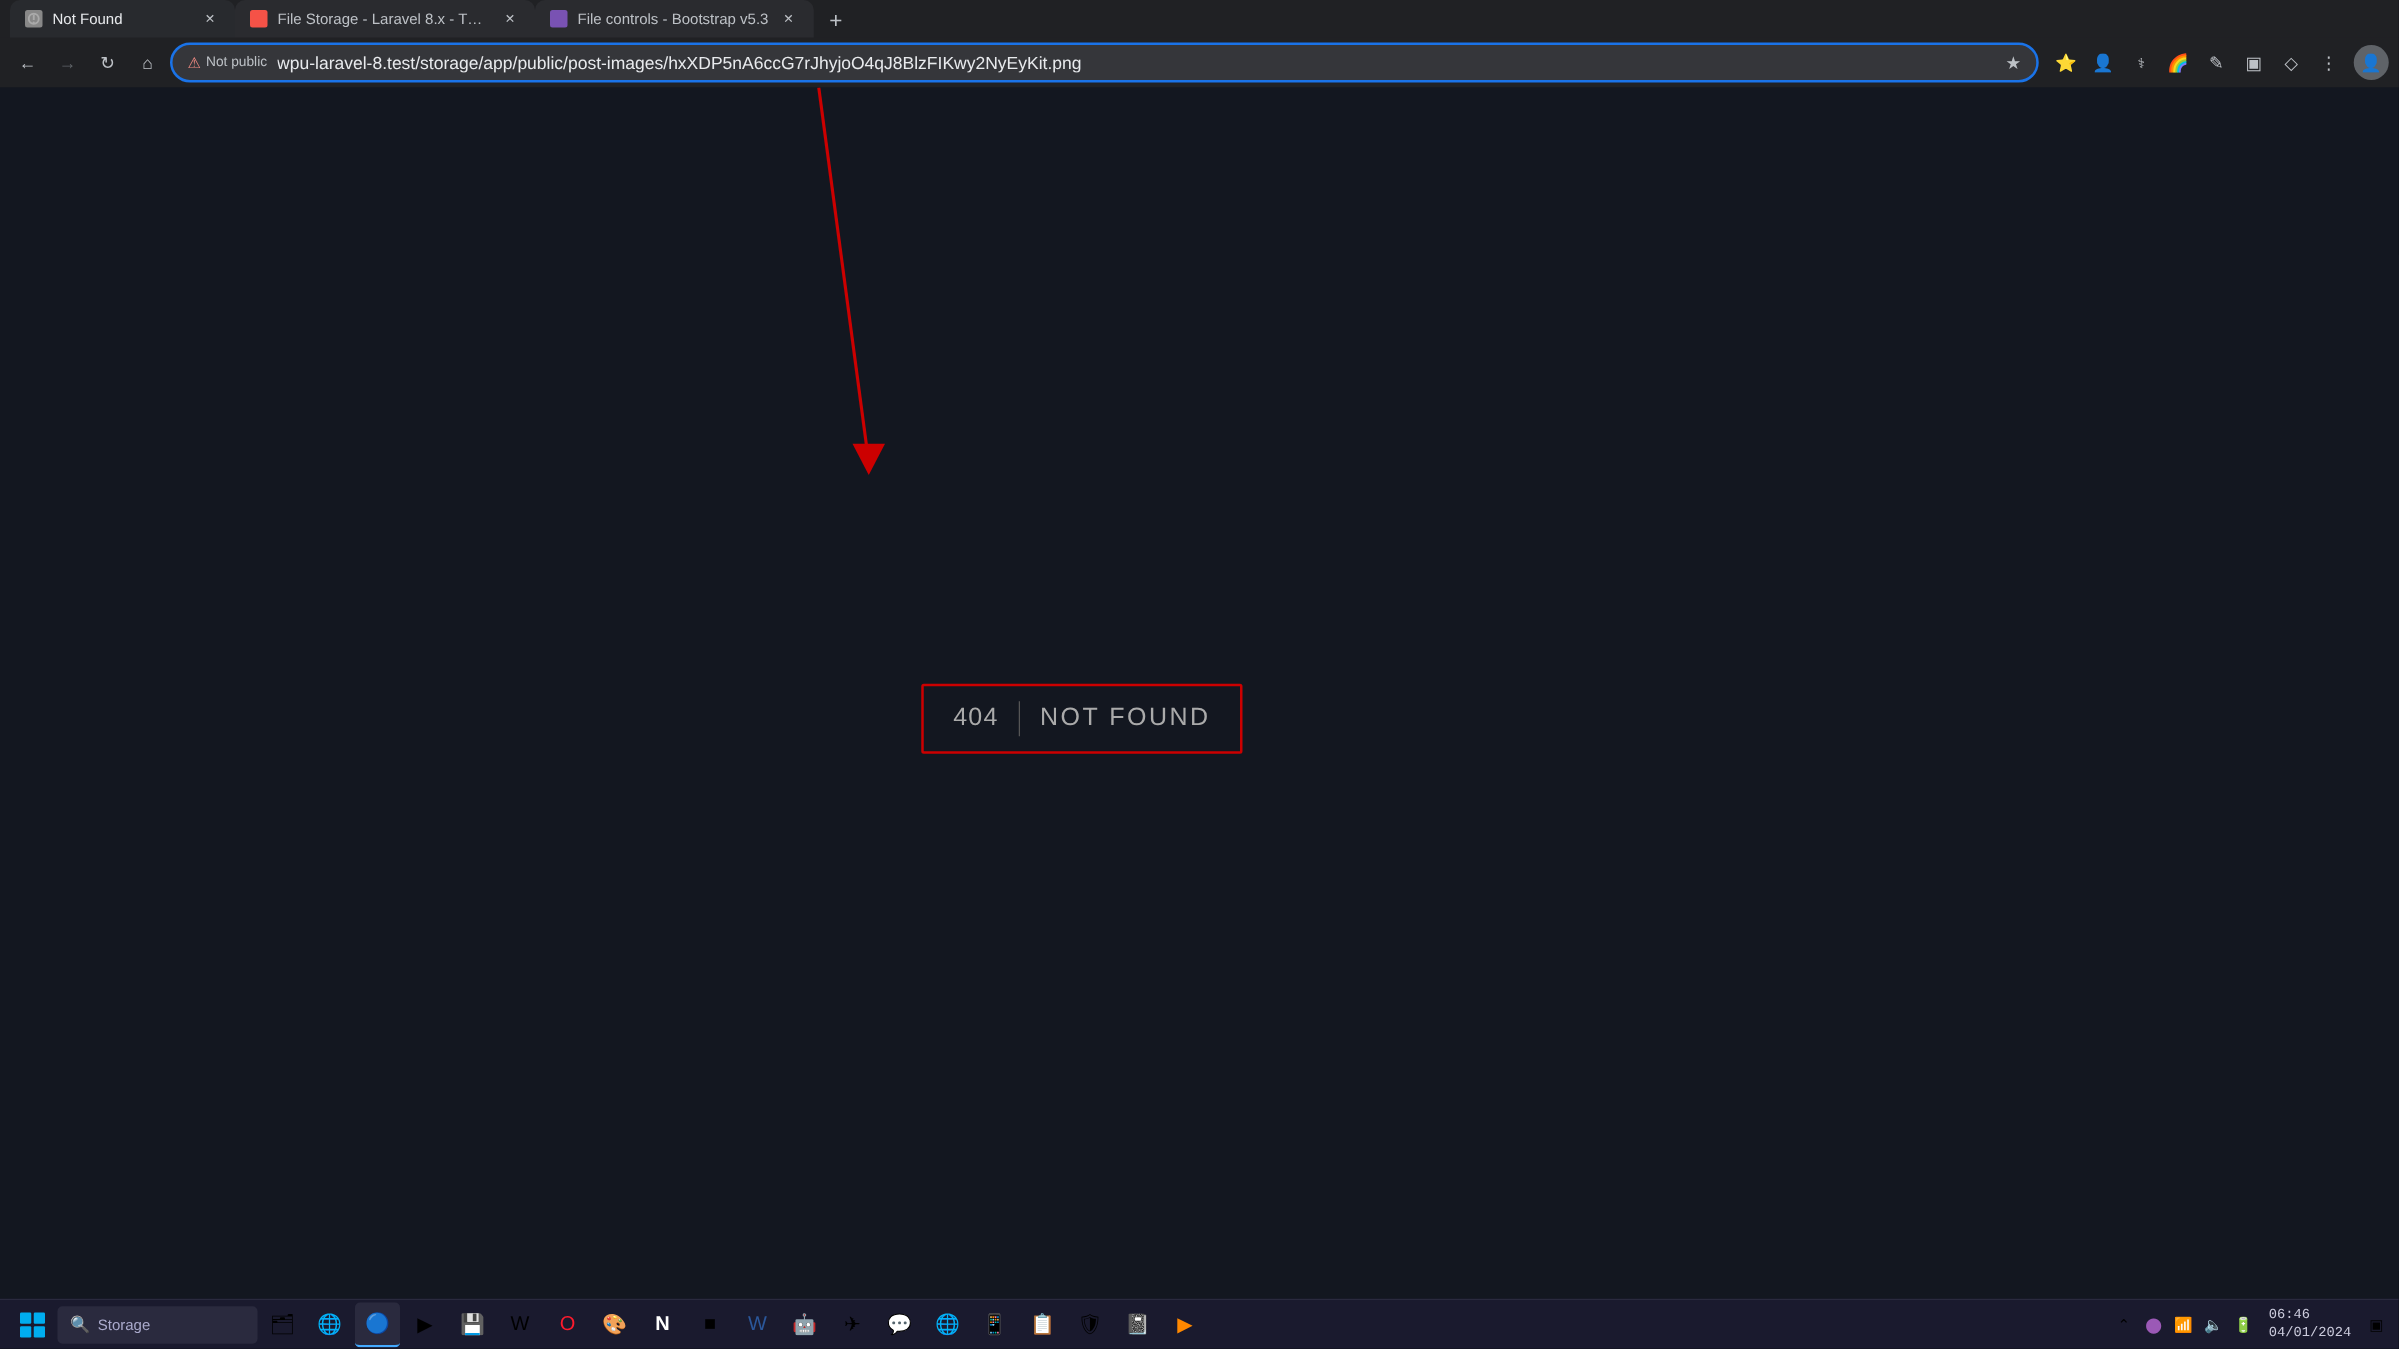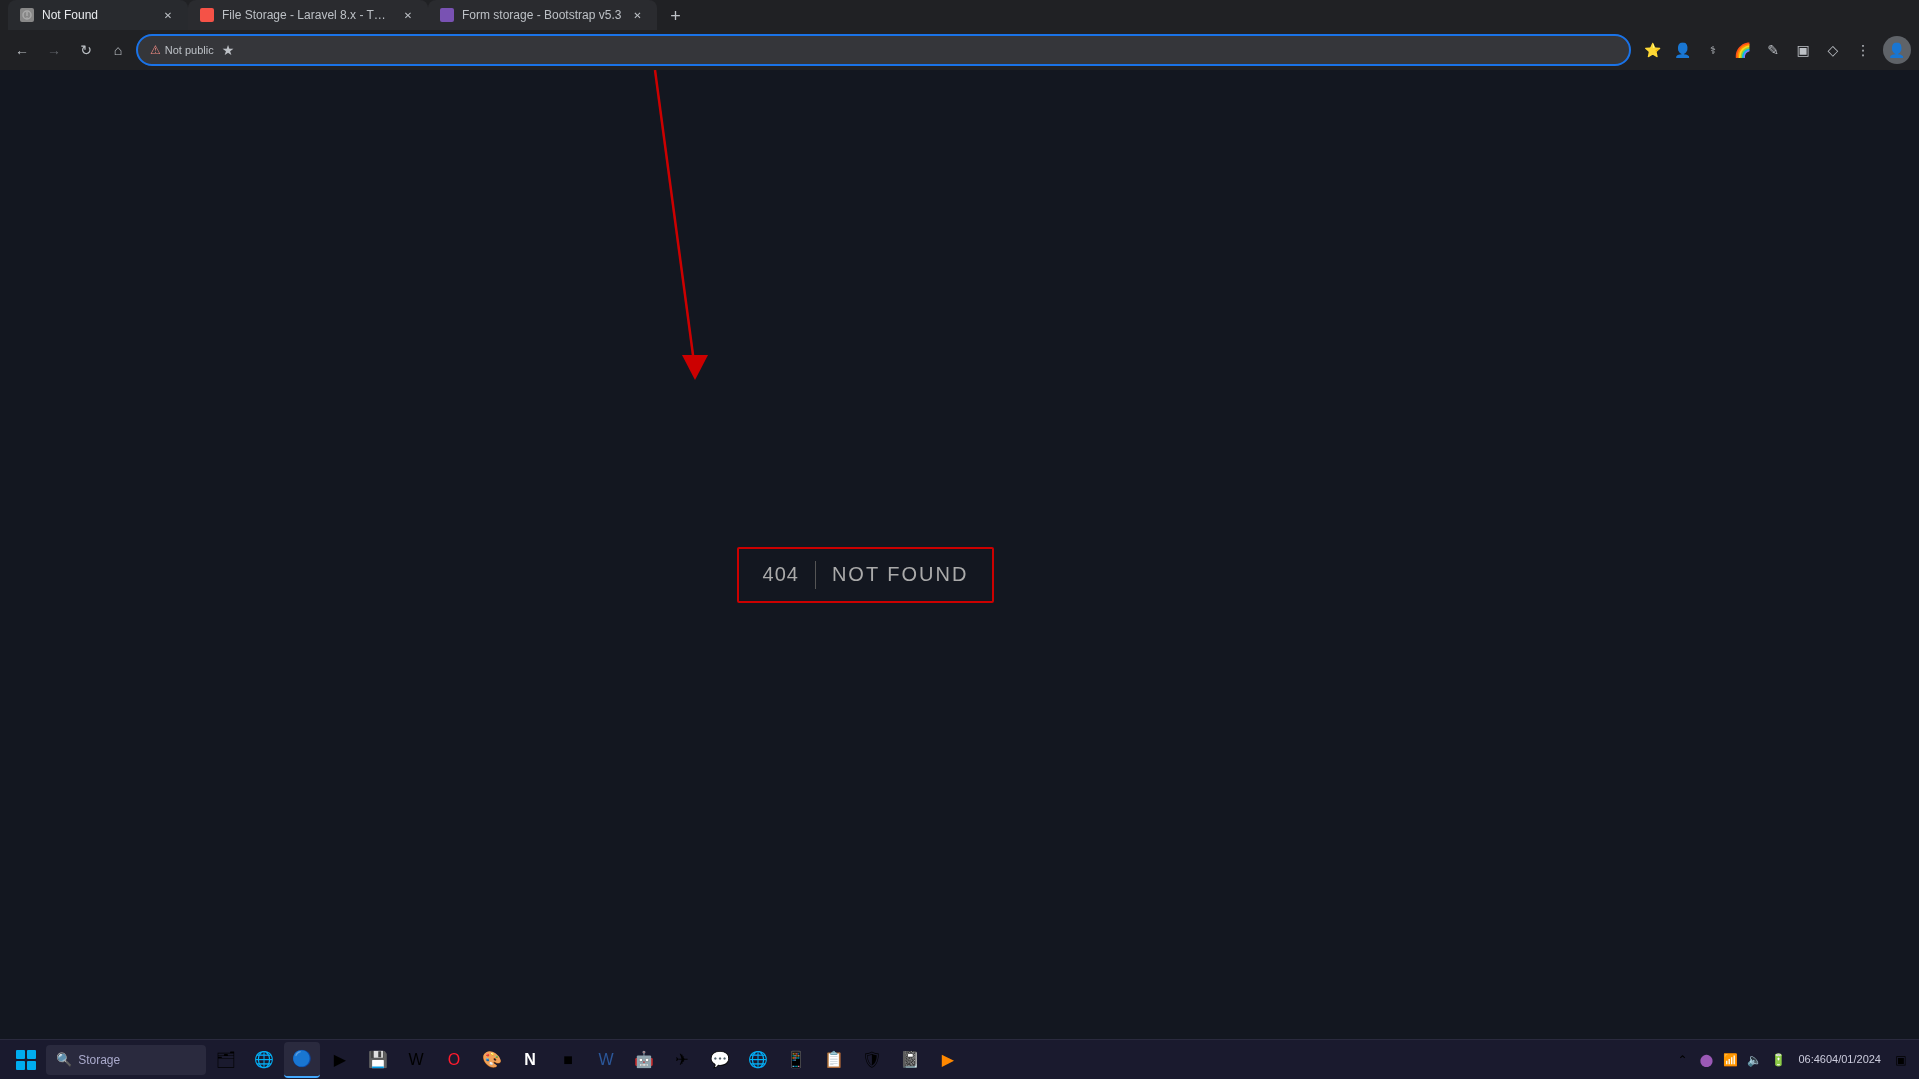--- a/index.html
+++ b/index.html
@@ -320,26 +320,28 @@
       height: 20px;
       display: flex;
       align-items: center;
       justify-content: center;
       font-size: 12px;
       cursor: pointer;
     }
 
     .clock {
       display: flex;
+      flex-direction: column;
       align-items: flex-start;
       color: #ccccdd;
       font-size: 11px;
       line-height: 1.3;
       padding: 0 6px;
       cursor: pointer;
+      font-family: Liberation Mono, monospace;
     }
 
     .profile-avatar {
       width: 28px;
       height: 28px;
       border-radius: 50%;
       background: #5f6368;
       display: flex;
       align-items: center;
       justify-content: center;
@@ -379,38 +381,39 @@
     </div>
 
     <div class="tab" style="background:#2a2b2f;">
       <div class="tab-favicon laravel"></div>
       <span class="tab-label">File Storage - Laravel 8.x - The ...</span>
       <div class="tab-close">✕</div>
     </div>
 
     <div class="tab" style="background:#2a2b2f;">
       <div class="tab-favicon bootstrap"></div>
-      <span class="tab-label">Form storage - Bootstrap v5.3</span>
+      <span class="tab-label">File controls - Bootstrap v5.3</span>
       <div class="tab-close">✕</div>
     </div>
 
     <div class="new-tab-btn">+</div>
   </div>
 
   <div class="nav-bar">
     <div class="nav-btn">←</div>
     <div class="nav-btn disabled">→</div>
     <div class="nav-btn">↻</div>
     <div class="nav-btn">⌂</div>
 
     <div class="address-bar-container">
       <div class="address-bar-security">
         <span class="security-icon">⚠</span>
         <span>Not public</span>
       </div>
+      <span class="address-bar-url">wpu-laravel-8.test/storage/app/public/post-images/hxXDP5nA6ccG7rJhyjoO4qJ8BlzFIKwy2NyEyKit.png</span>
       <span style="color:#bdc1c6; font-size:14px; cursor:pointer;">★</span>
     </div>
 
     <div class="nav-toolbar">
       <div class="toolbar-icon">⭐</div>
       <div class="toolbar-icon">👤</div>
       <div class="toolbar-icon" style="font-size:11px;">⚕</div>
       <div class="toolbar-icon">🌈</div>
       <div class="toolbar-icon">✎</div>
       <div class="toolbar-icon">▣</div>

